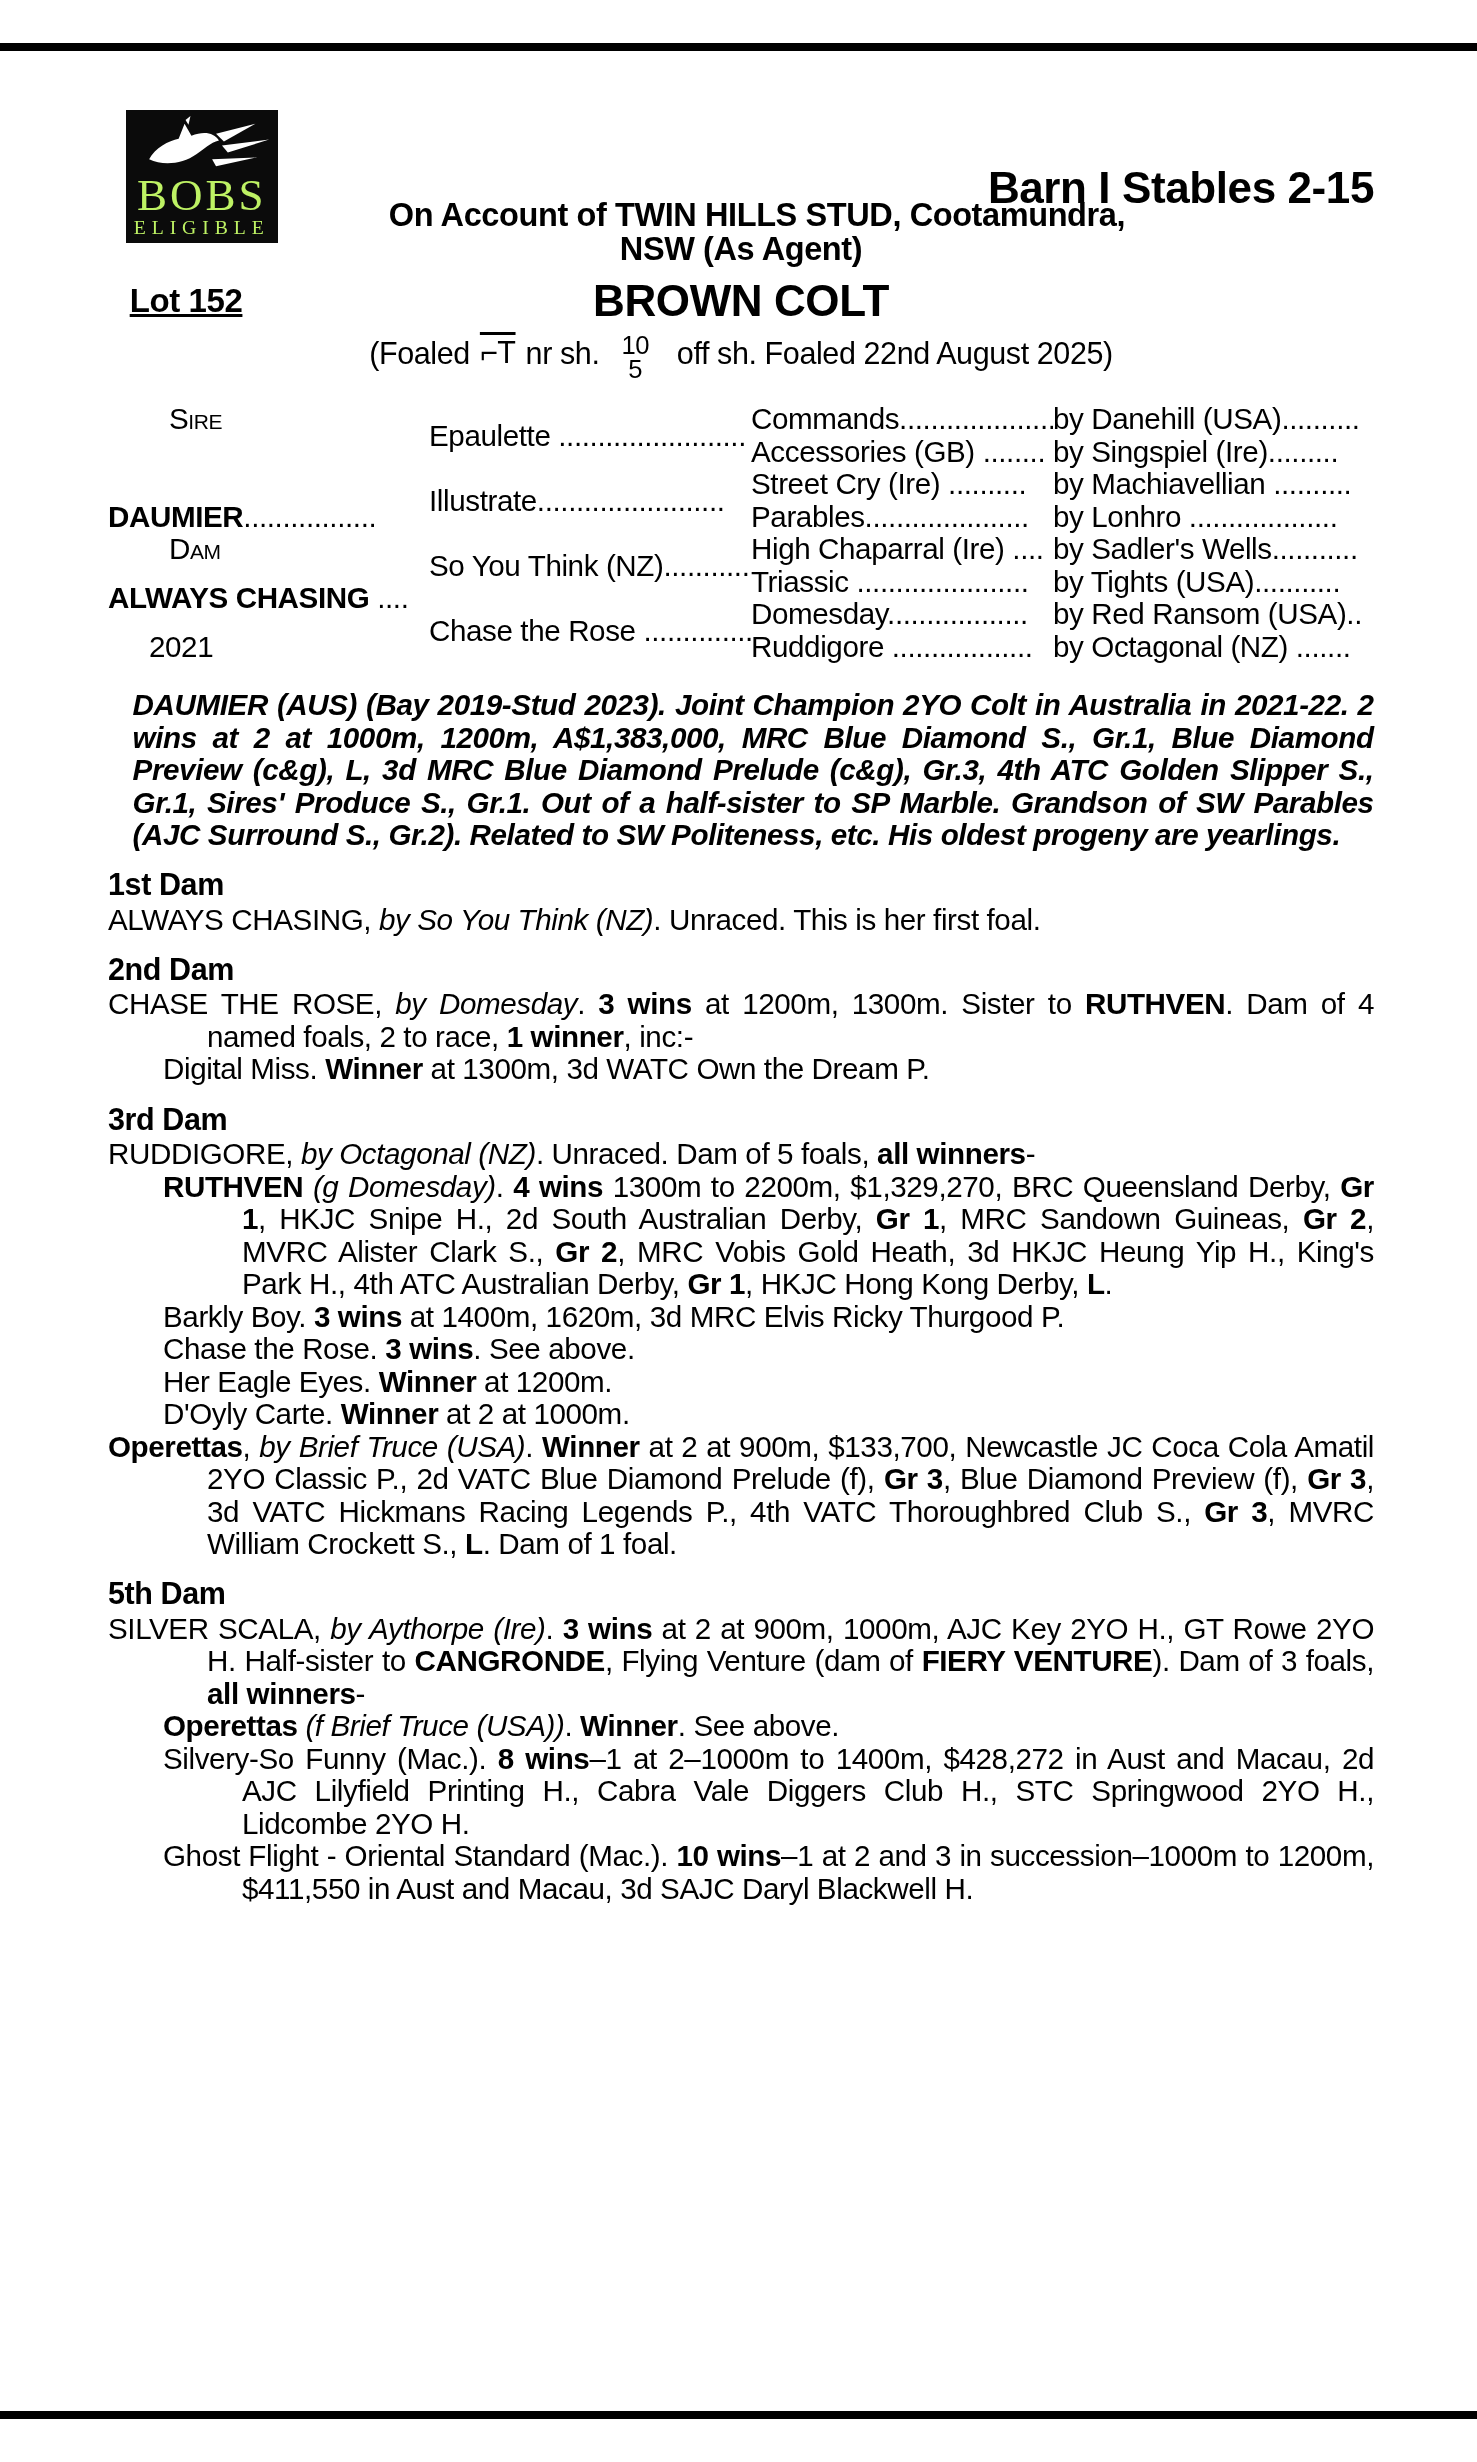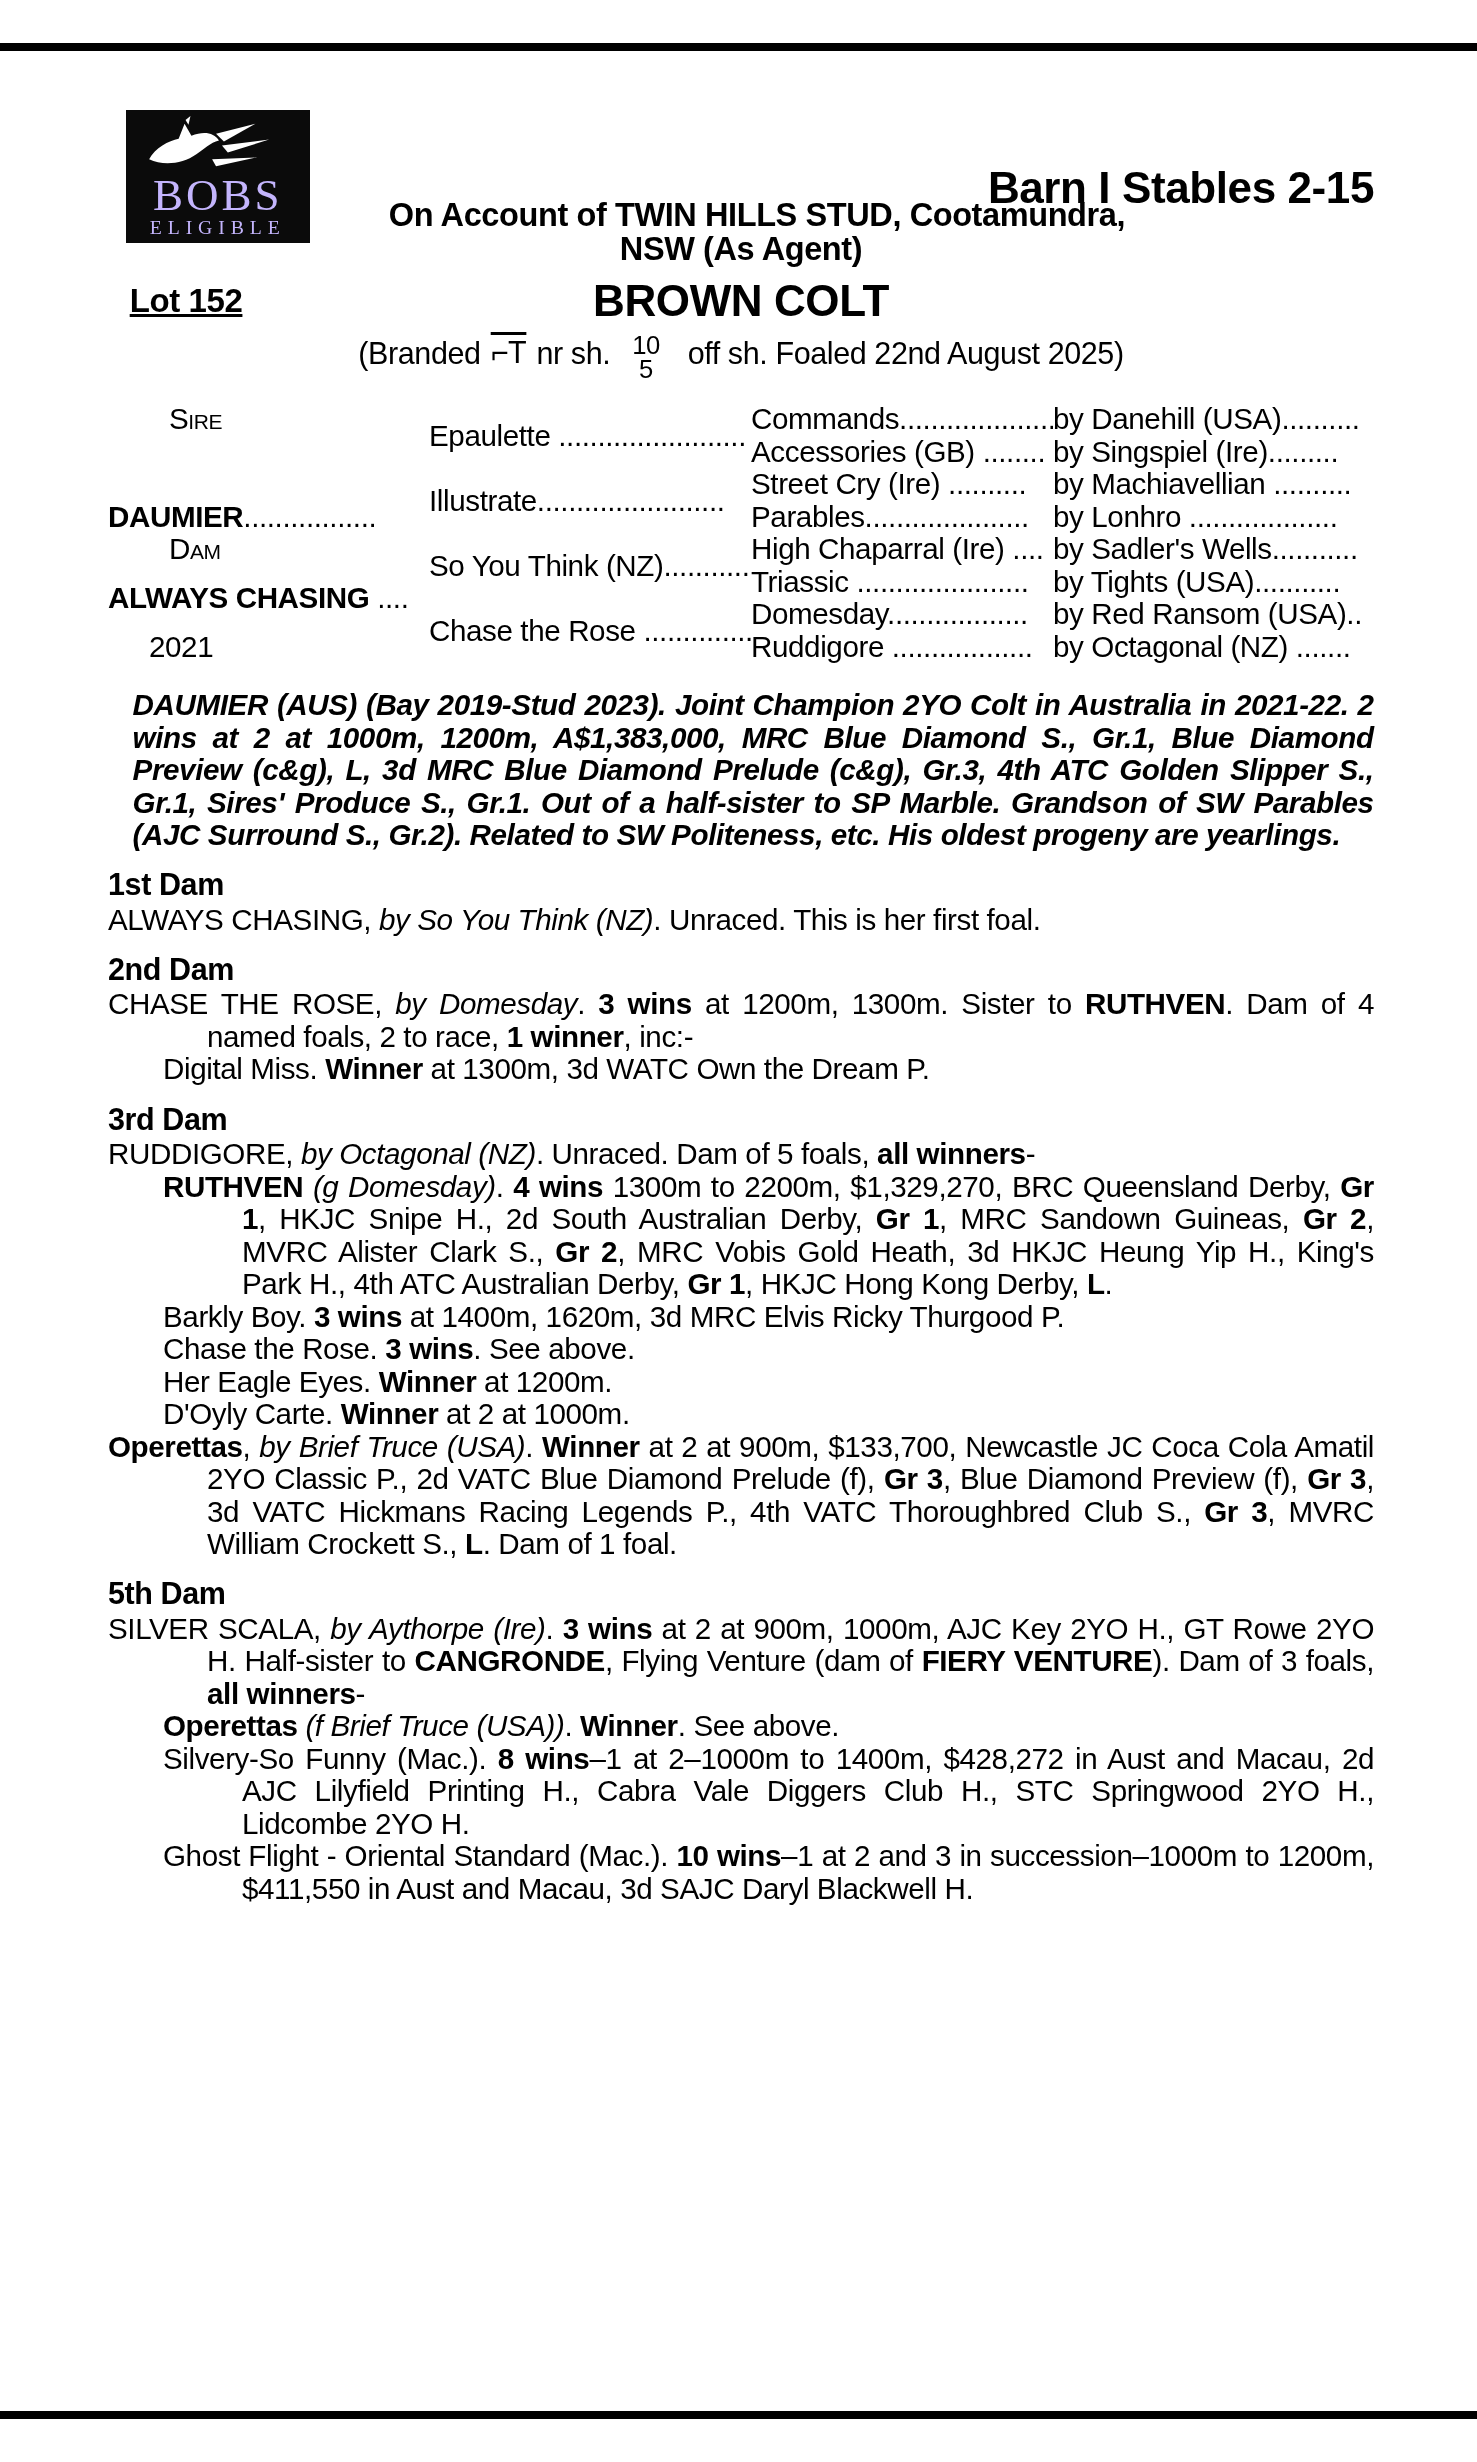--- a/index.html
+++ b/index.html
@@ -10,22 +10,22 @@
   }
   .rule{position:absolute;left:0;width:1478px;height:7.9px;background:#000;}
   .rule-top{top:43px;}
   .rule-bottom{top:2411px;}
 
   .content{position:absolute;left:108px;top:0;width:1266px;font-size:29.6px;line-height:32.5px;letter-spacing:-0.4px;}
 
   
   .header{position:relative;height:256px;}
   .logo{
-    position:absolute;left:17.7px;top:110px;width:184px;height:133px;background:#0b0b0b;
-    color:#c4b5fd;display:flex;flex-direction:column;align-items:center;justify-content:flex-end;
+    position:absolute;left:17.7px;top:110px;width:152px;height:133px;background:#0b0b0b;
+    color:#bef264;display:flex;flex-direction:column;align-items:center;justify-content:flex-end;
     padding-bottom:3.9px;box-sizing:border-box;text-align:right;
   }
   .logo-horse{position:absolute;top:5.9px;left:13.8px;width:158px;height:61px;}
   .logo-bobs{font-family:"Liberation Serif",serif;font-size:45px;line-height:43px;letter-spacing:3px;font-weight:normal;}
   .logo-eligible{font-family:"Liberation Serif",serif;font-size:19.7px;line-height:21.7px;letter-spacing:5.9px;}
   .barn{position:absolute;right:0;top:172px;font-weight:bold;font-size:44px;white-space:nowrap;}
   .consign1{position:absolute;left:16px;top:199px;width:100%;text-align:center;font-weight:bold;font-size:32.5px;}
   .consign2{position:absolute;left:0;top:233px;width:100%;text-align:center;font-weight:bold;font-size:32.5px;}
 
   
@@ -87,21 +87,21 @@
     <div class="consign1">On Account of TWIN HILLS STUD, Cootamundra,</div>
     <div class="consign2">NSW (As Agent)</div>
   </div>
 
   <div class="lotline">
     <div class="lot">Lot 152</div>
     <div class="colt-title">BROWN COLT</div>
   </div>
 
   <div class="brandline">
-    <span>(Branded</span>
+    <span>(Foaled</span>
     <span class="brand-mark">⌐T</span>
     <span>nr sh.</span>
     <span class="frac">
       <span>10</span>
       <span>5</span>
     </span>
     <span>off sh. Foaled 22nd August 2025)</span>
   </div>
 
   <div class="ped">

